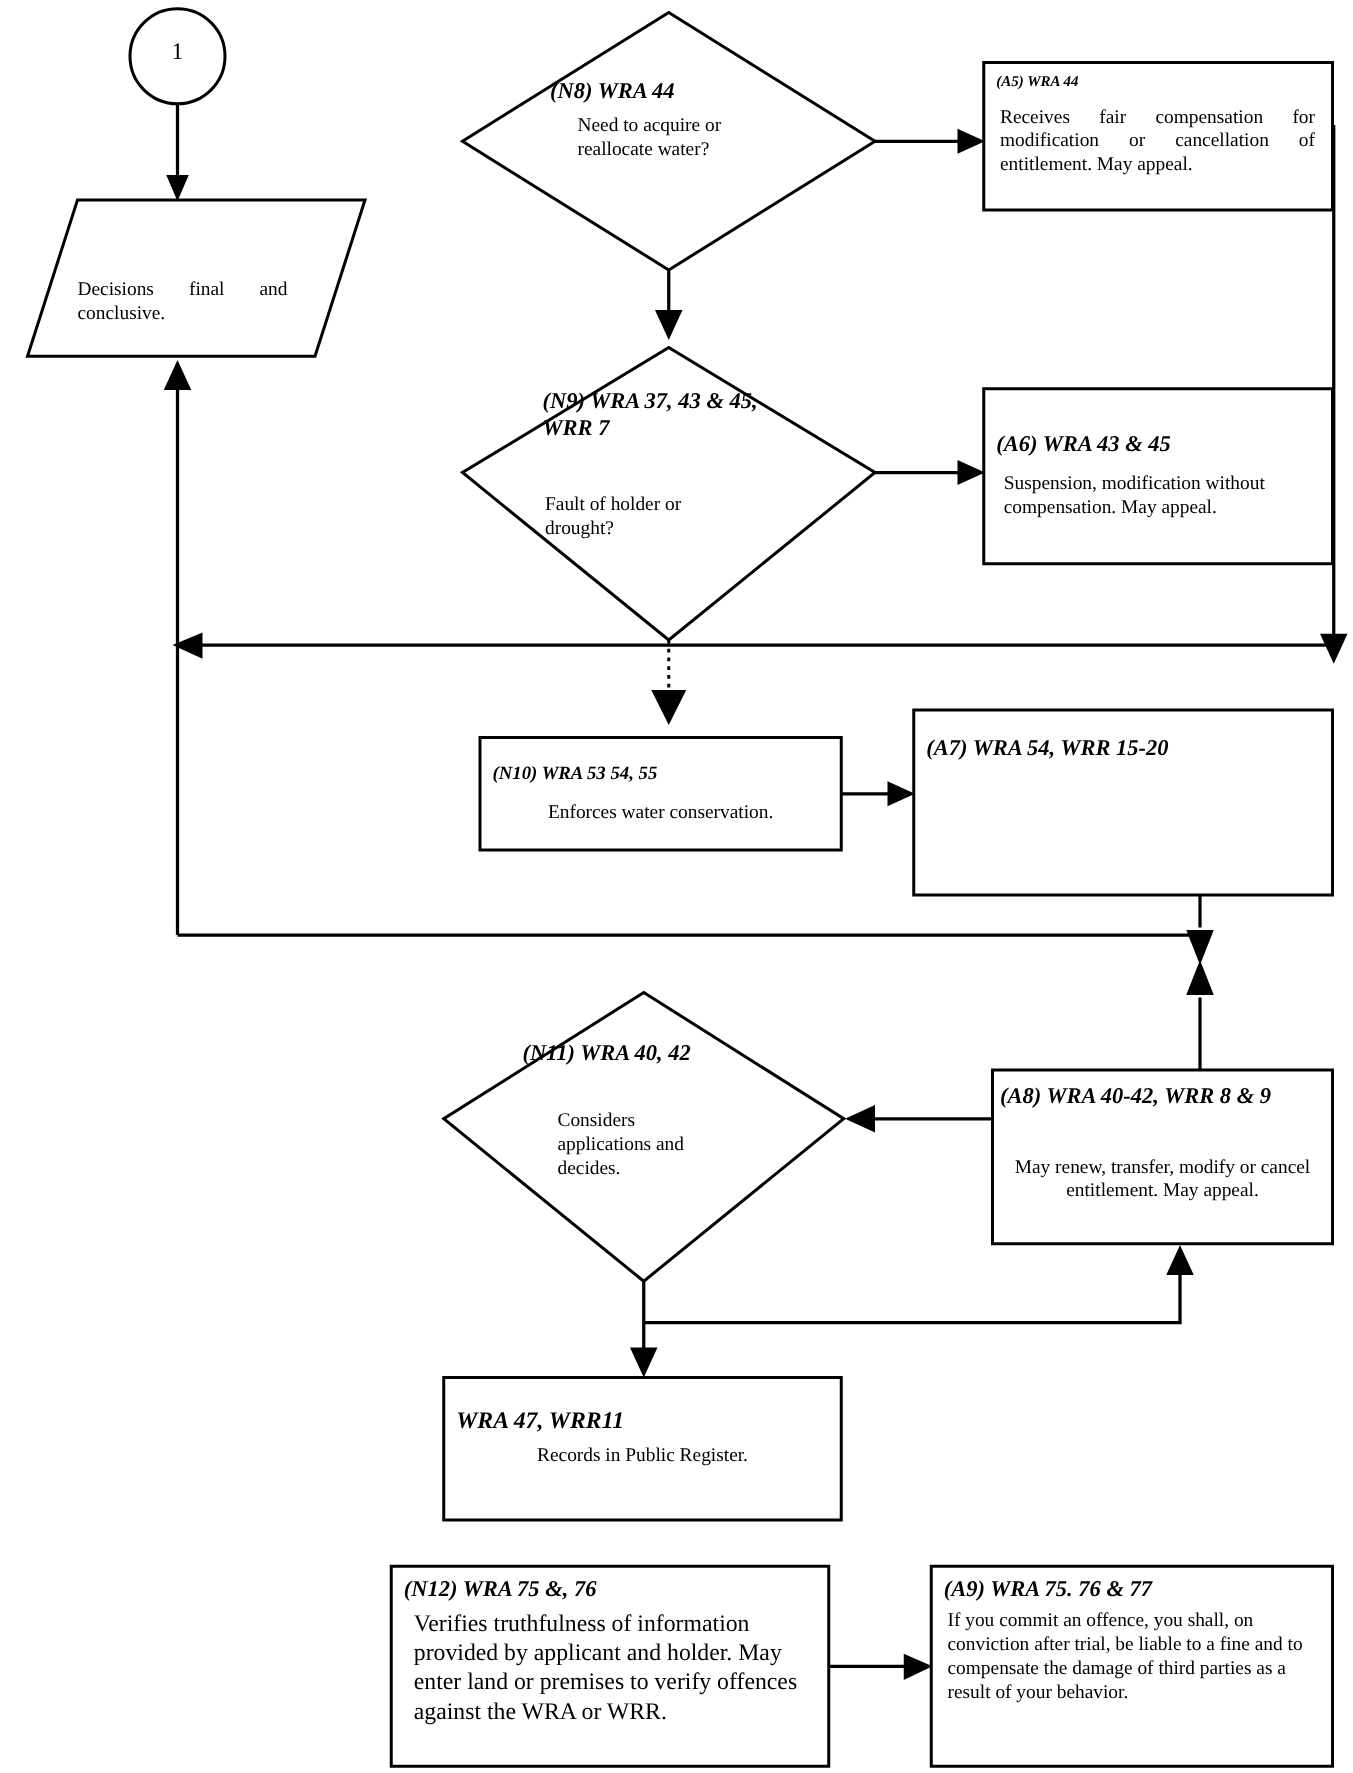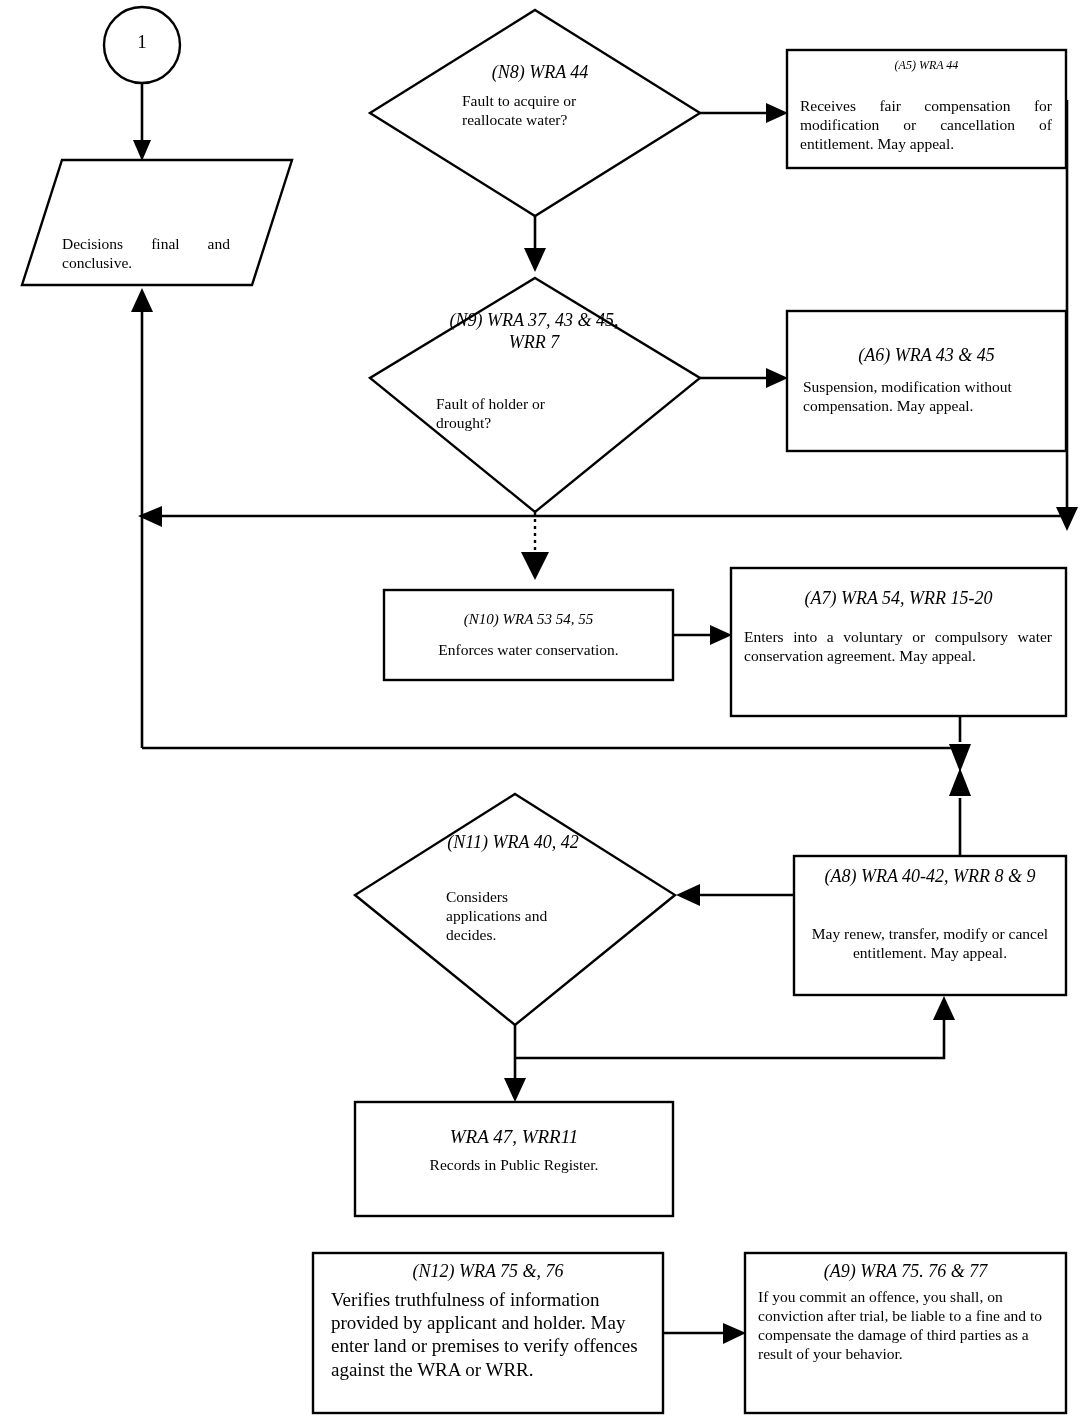--- a/index.html
+++ b/index.html
@@ -40,30 +40,30 @@
   .arrowhead { fill: #000000; stroke: none; }
 
   
   .txt {
     position: absolute;
     box-sizing: border-box;
     color: #000000;
     line-height: 1.22;
   }
   .ttl {
-    font-weight: normal;
+    font-weight: bold;
     font-style: italic;
-    text-align: center;
+    text-align: left;
     white-space: pre-line;
   }
   .bdy {
     font-style: normal;
     font-weight: normal;
   }
-  .just { text-align: justify; text-align-last: left; margin-top: 12px; }
+  .just { text-align: justify; text-align-last: left; }
   .ctr  { text-align: center; }
   .lft  { text-align: left; }
 </style>
 </head>
 <body>
 
 <div id="page">
 
   <svg class="diagram" viewBox="0 0 1082 1418">
 
@@ -143,36 +143,35 @@
     <line class="conn" x1="663" y1="1333" x2="731" y2="1333"></line>
     <polygon class="arrowhead" points="746,1333 723,1323 723,1344"></polygon>
 
   </svg>
 
   <div class="txt ctr" style="left:112px; top:30px; width:60px; font-size:19px;">1</div>
 
   <div class="txt bdy just" style="left:62px; top:223px; width:168px; font-size:15.5px;">Decisions final and conclusive.</div>
 
   <div class="txt ttl" style="left:440px; top:62px; width:200px; font-size:18px;">(N8) WRA 44</div>
-  <div class="txt bdy lft" style="left:462px; top:92px; width:160px; font-size:15.5px;">Fault to acquire or reallocate water?</div>
+  <div class="txt bdy lft" style="left:462px; top:92px; width:160px; font-size:15.5px;">Need to acquire or reallocate water?</div>
 
   <div class="txt ttl" style="left:797px; top:58px; width:259px; font-size:12px;">(A5)  WRA 44</div>
   <div class="txt bdy just" style="left:800px; top:85px; width:252px; font-size:15.5px;">Receives fair compensation for modification or cancellation of entitlement. May appeal.</div>
 
   <div class="txt ttl" style="left:434px; top:310px; width:200px; font-size:18px;">(N9)  WRA 37, 43 &amp; 45, WRR 7</div>
   <div class="txt bdy lft" style="left:436px; top:395px; width:160px; font-size:15.5px;">Fault of holder or drought?</div>
 
   <div class="txt ttl" style="left:797px; top:345px; width:259px; font-size:18px;">(A6)  WRA 43 &amp; 45</div>
   <div class="txt bdy lft" style="left:803px; top:378px; width:230px; font-size:15.5px;">Suspension, modification without compensation. May appeal.</div>
 
   <div class="txt ttl" style="left:394px; top:610px; width:269px; font-size:15px;">(N10)  WRA 53 54, 55</div>
   <div class="txt bdy ctr" style="left:394px; top:641px; width:269px; font-size:15.5px;">Enforces water conservation.</div>
 
   <div class="txt ttl" style="left:741px; top:588px; width:315px; font-size:18px;">(A7)  WRA 54, WRR 15-20</div>
-  <div class="txt bdy just" style="left:744px; top:616px; width:308px; font-size:15.5px;">Enters into a voluntary or compulsory water conservation agreement. May appeal.</div>
 
   <div class="txt ttl" style="left:418px; top:832px; width:190px; font-size:18px;">(N11)  WRA 40, 42</div>
   <div class="txt bdy lft" style="left:446px; top:888px; width:132px; font-size:15.5px;">Considers applications and decides.</div>
 
   <div class="txt ttl" style="left:800px; top:866px; width:260px; font-size:18px;">(A8)  WRA 40-42, WRR 8 &amp; 9</div>
   <div class="txt bdy ctr" style="left:800px; top:925px; width:260px; font-size:15.5px;">May renew, transfer, modify or cancel entitlement. May appeal.</div>
 
   <div class="txt ttl" style="left:365px; top:1125px; width:298px; font-size:19px;">WRA 47, WRR11</div>
   <div class="txt bdy ctr" style="left:365px; top:1156px; width:298px; font-size:15.5px;">Records in Public Register.</div>
 

